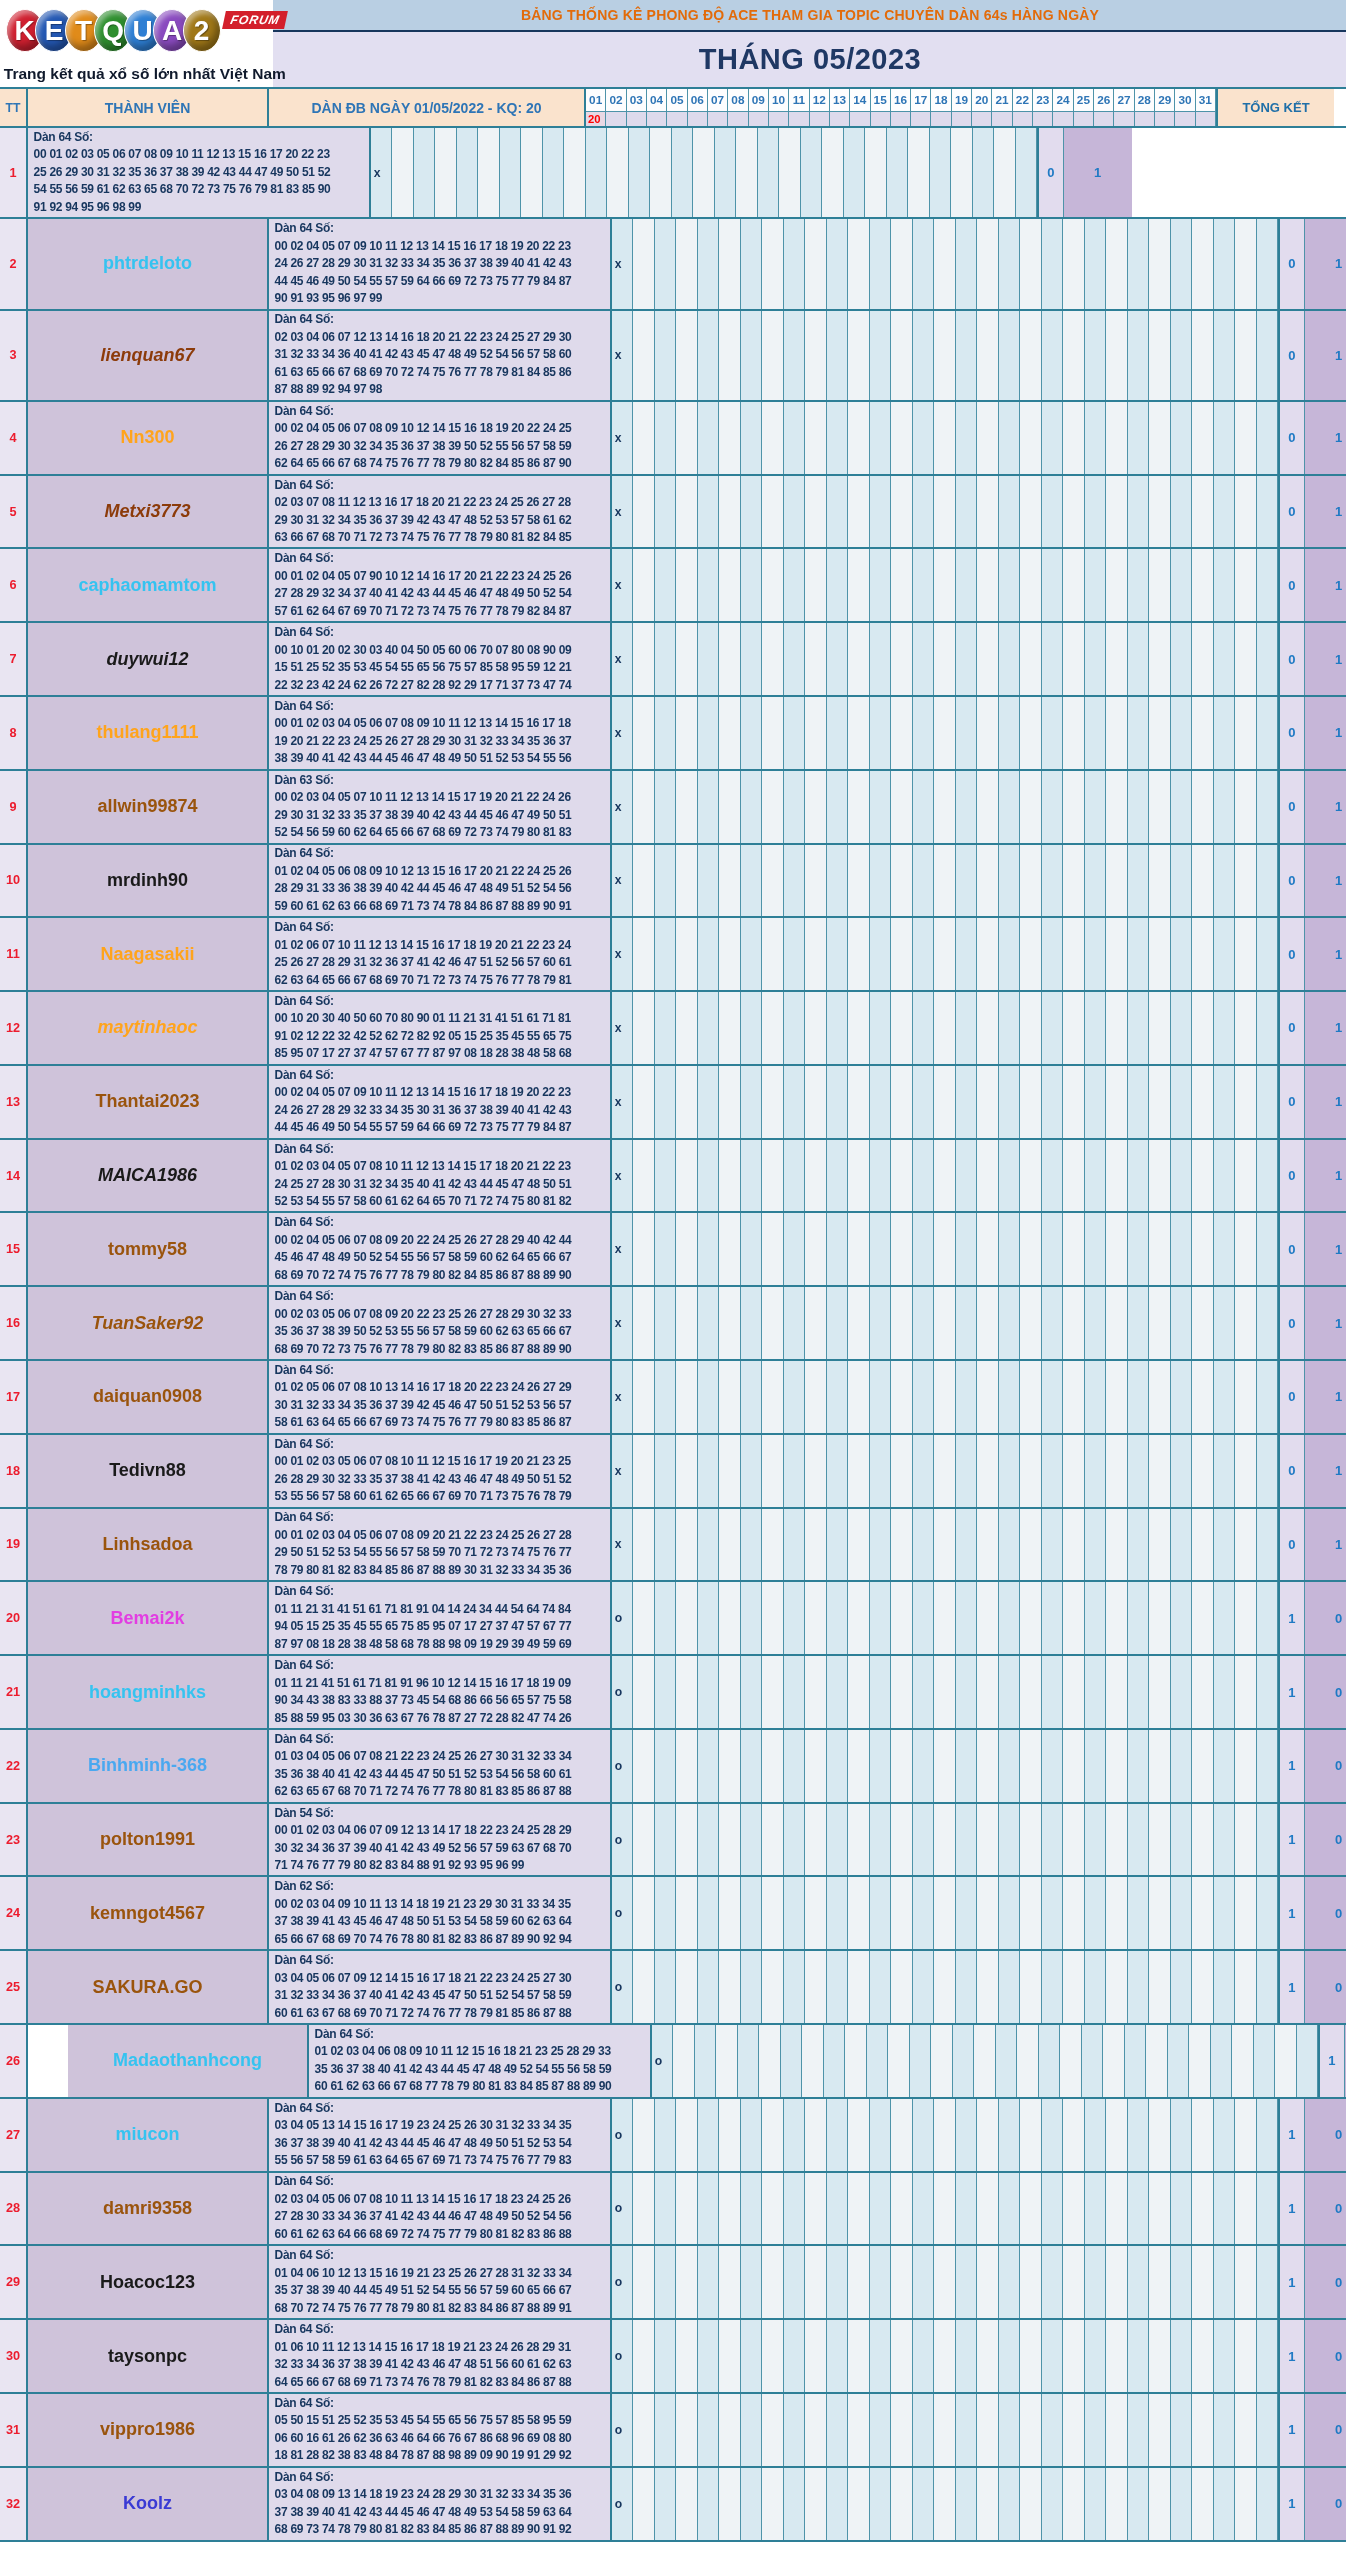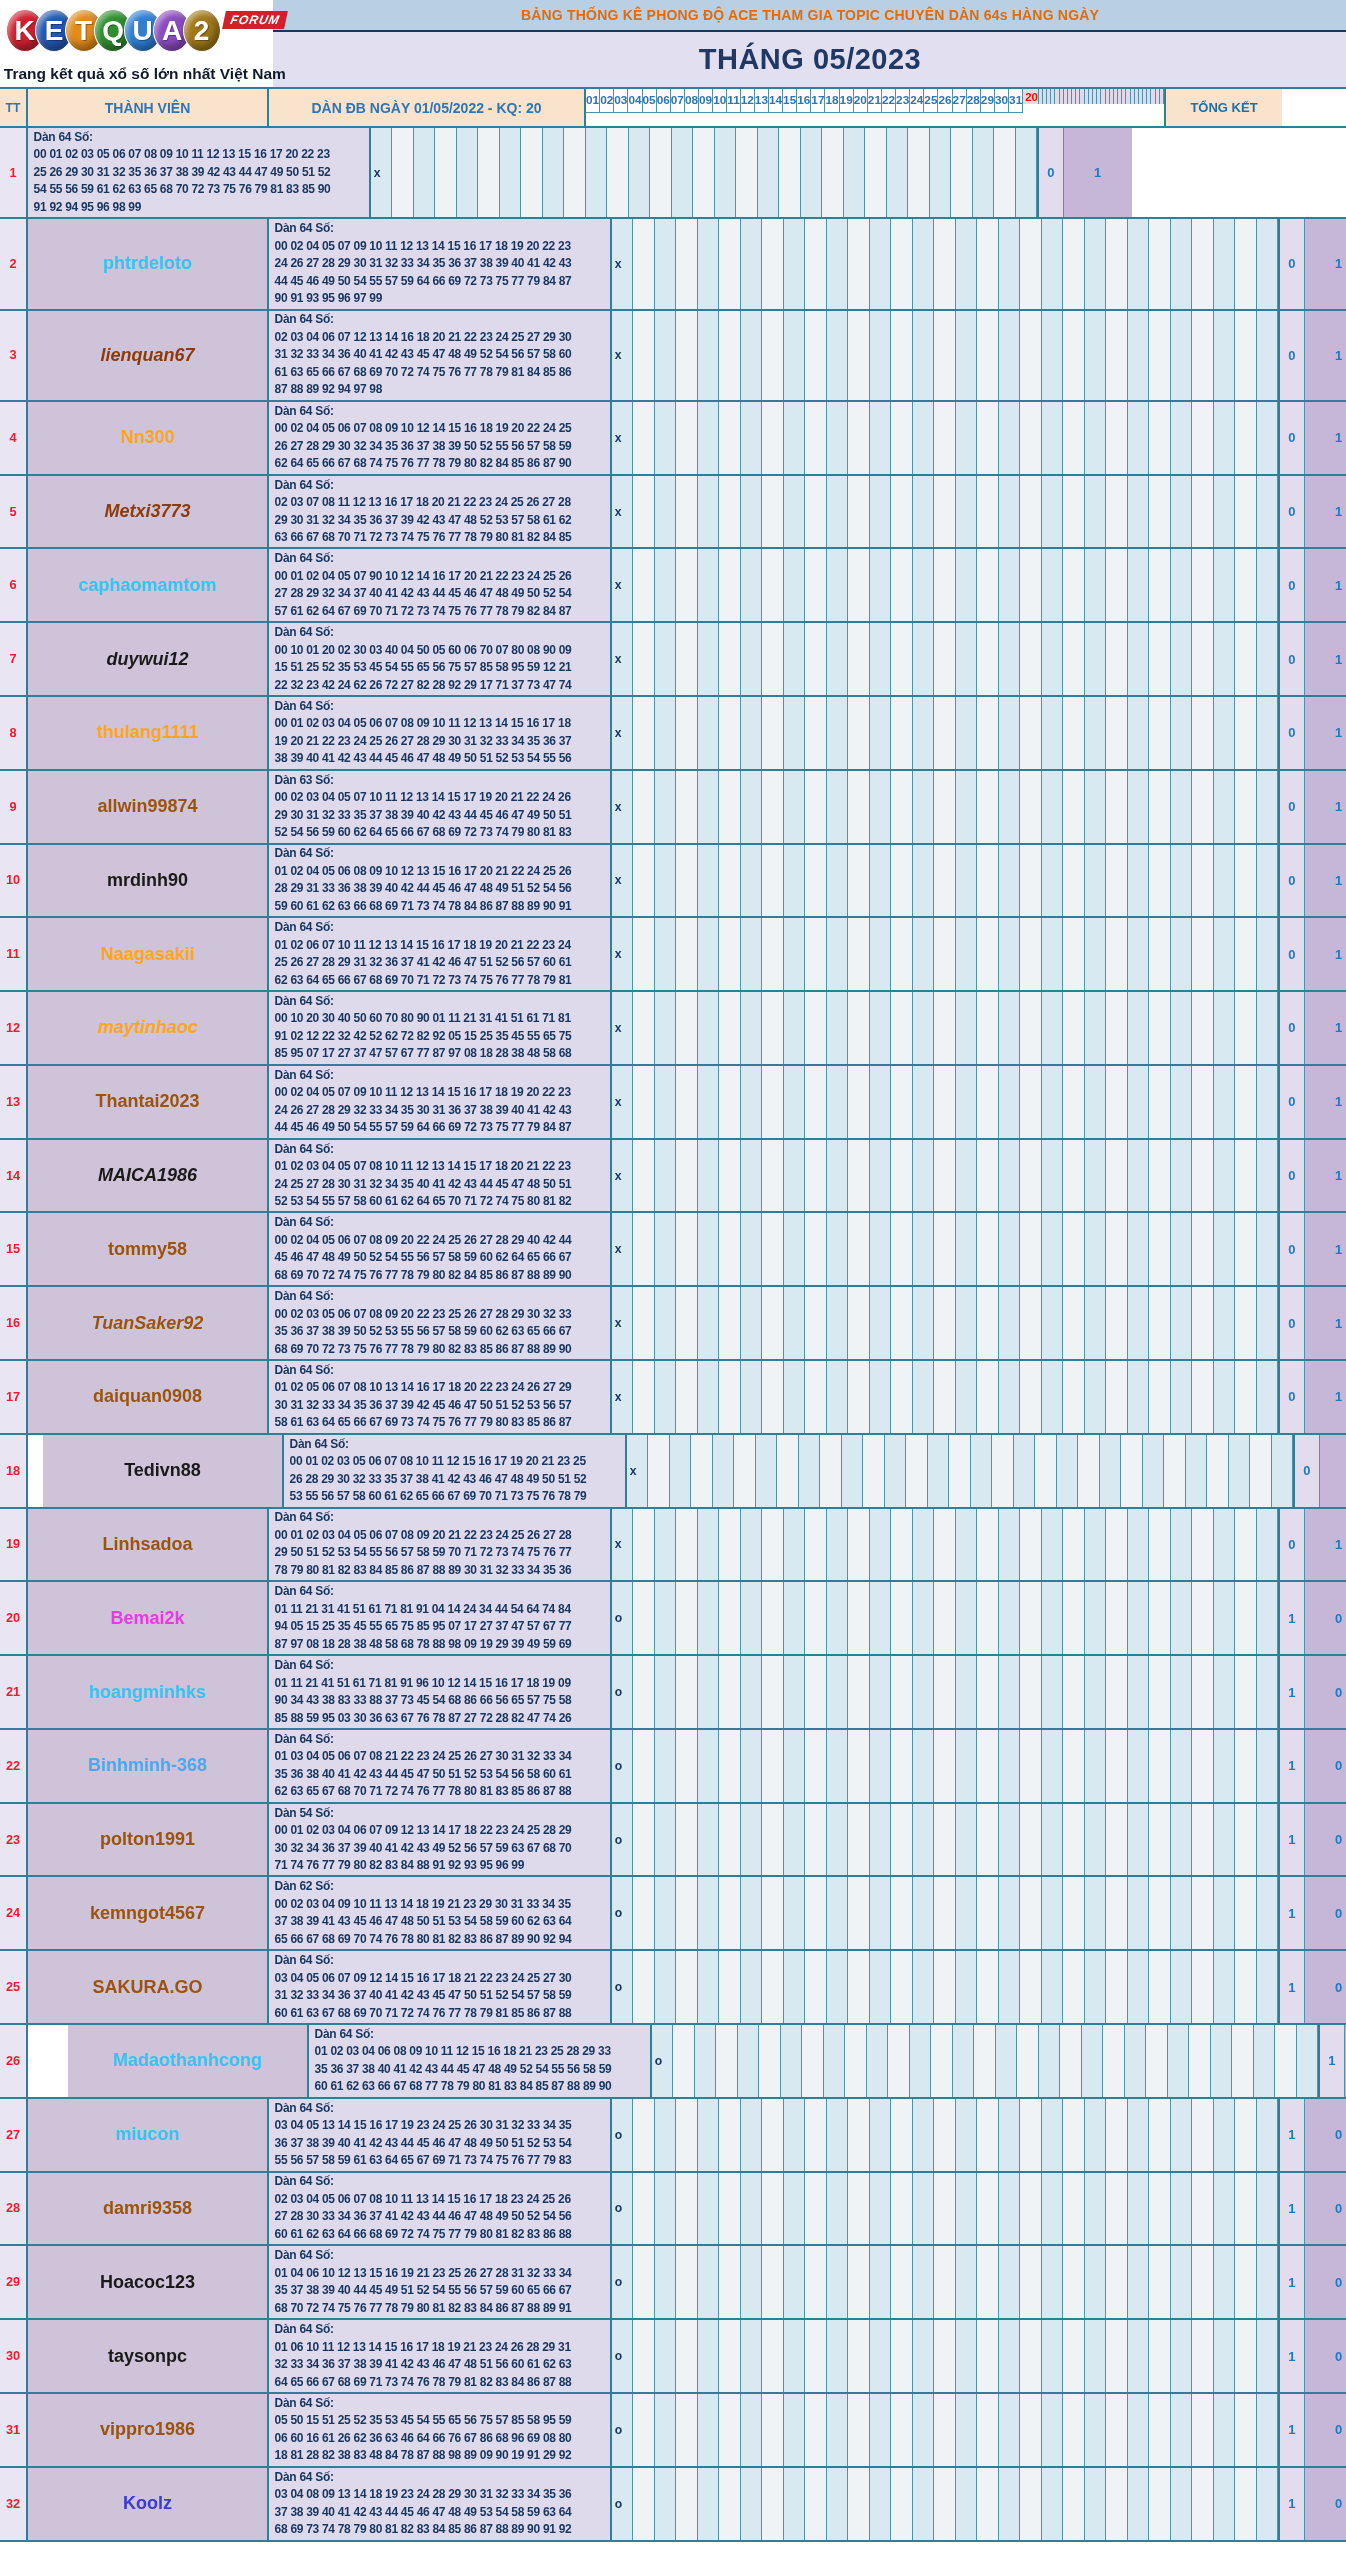--- a/index.html
+++ b/index.html
@@ -38,21 +38,21 @@
     color:#1f3864;font-weight:bold;font-size:29px;letter-spacing:0.5px;}
 
   
   .tbl{width:1347px;border-top:2.8px solid var(--teal);}
   .hdr{display:flex;height:39px;border-bottom:2.8px solid var(--teal);}
   .hcell{background:var(--peach);color:var(--blue);font-weight:bold;display:flex;align-items:center;justify-content:center;
     border-right:2.8px solid var(--teal);flex:none;}
   .h-tt{width:28px;font-size:12.2px;}
   .h-member{width:241px;font-size:14px;}
   .h-dan{width:317px;font-size:14px;}
-  .h-days{width:580px;flex:none;display:flex;border-right:2.8px solid var(--teal);}
+  .h-days{width:632px;flex:none;display:flex;flex-direction:column;border-right:2.8px solid var(--teal);}
   .day-nums{height:23.5px;display:grid;grid-template-columns:repeat(31,1fr);}
   .day-num{background:#fdfdfe;color:var(--blue);font-weight:bold;font-size:11.8px;display:flex;align-items:center;justify-content:center;
     border-right:1.9px solid var(--teal-thin);border-bottom:1.9px solid var(--teal-thin);}
   .day-res{height:15px;display:grid;grid-template-columns:repeat(31,1fr);}
   .day-res-cell{background:#dedaec;border-right:1.9px solid var(--teal-thin);font-weight:bold;font-size:11.3px;color:#ff0000;
     display:flex;align-items:center;justify-content:flex-start;padding-left:1.9px;}
   .day-res-cell.first{background:#e8d8e4;}
   .h-tk{width:116px;font-size:13px;color:#1f6fa8;border-right:none;}
 
   .row{display:flex;border-bottom:2.8px solid var(--teal);}
@@ -937,21 +937,21 @@
             <div class="dcell"></div>
             <div class="dcell"></div>
             <div class="dcell"></div>
             <div class="dcell"></div>
           </div>
           <div class="c-tk1">0</div>
           <div class="c-tk2">1</div>
         </div>
         <div class="row">
           <div class="c-tt">18</div>
-          <div class="c-member" style="color: rgb(26, 26, 26); margin-left: 15px;">Tedivn88</div>
+          <div class="c-member" style="color: rgb(26, 26, 26);">Tedivn88</div>
           <div class="c-dan">
             <div>Dàn 64 Số:</div>
             <div>00 01 02 03 05 06 07 08 10 11 12 15 16 17 19 20 21 23 25</div>
             <div>26 28 29 30 32 33 35 37 38 41 42 43 46 47 48 49 50 51 52</div>
             <div>53 55 56 57 58 60 61 62 65 66 67 69 70 71 73 75 76 78 79</div>
           </div>
           <div class="c-days">
             <div class="dcell mark">x</div>
             <div class="dcell"></div>
             <div class="dcell"></div>

